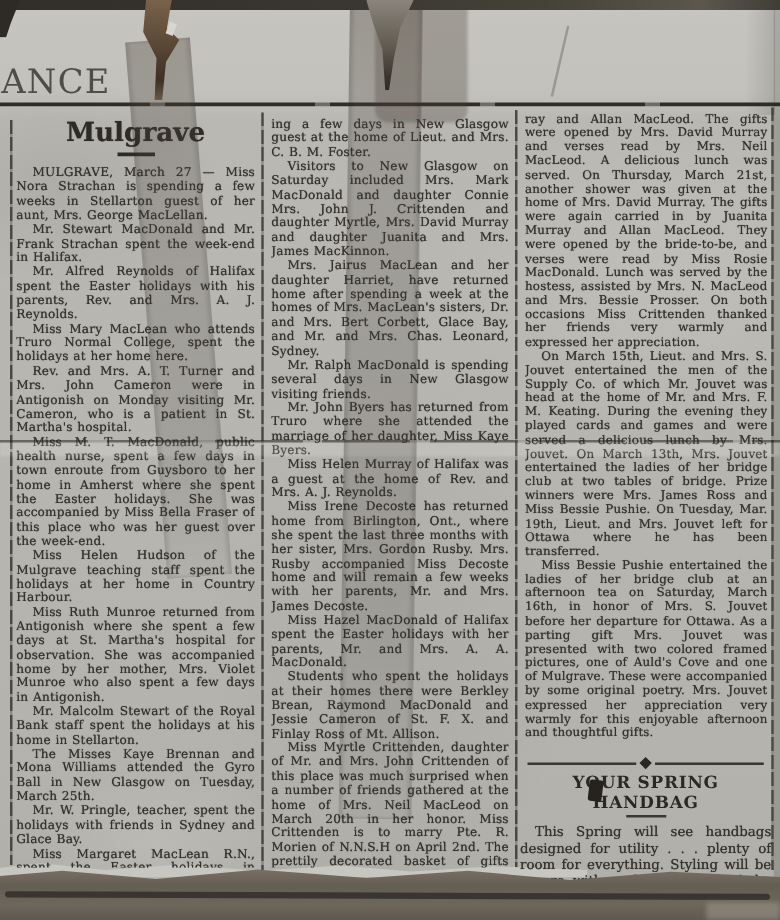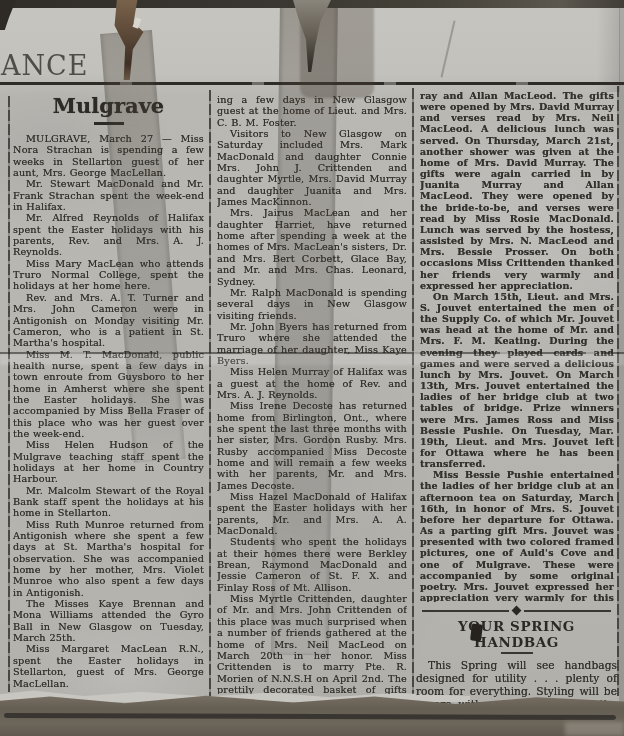--- a/index.html
+++ b/index.html
@@ -37,21 +37,21 @@
     background:rgba(60,56,50,.3);transform:rotate(13deg);}
 
   .col{position:absolute;z-index:3;overflow:hidden;color:#35322d;}
   .col p{margin:0;font-size:9.7px;line-height:11.35px;text-align:justify;
     letter-spacing:.15px;word-spacing:.5px;text-indent:13px;
     text-shadow:0 0 .6px rgba(52,49,44,.85);}
   .col p.noindent{text-indent:0;}
   .col1{left:13px;top:92px;width:191px;height:602px;}
   .col2{left:217px;top:94px;width:190px;height:600px;}
   .col3{left:420px;top:90px;width:194px;height:512px;}
-  .col3 p{font-size:9.5px;line-height:11.15px;font-weight:bold;}
+  .col3 p{font-size:9.5px;line-height:11.15px;}
   .headline{margin:1px 0 0;text-align:center;font-size:21px;font-weight:bold;color:#2e2b27;
     text-shadow:0 0 .7px rgba(46,43,39,.8);}
   .headline-underline{width:30px;height:3px;background:#2e2b27;margin:4px auto 8px;}
 
   .subsection{position:absolute;left:416px;top:601px;width:201px;z-index:3;color:#2f2c28;}
   .deco{display:flex;align-items:center;gap:4px;margin:6px 6px 4px;}
   .deco::before,.deco::after{content:"";flex:1;height:2px;background:#3a3732;}
   .diamond{width:7px;height:7px;background:#2b2823;transform:rotate(45deg);flex:none;}
   .subheading{margin:2px 0 0;text-align:center;font-size:13.5px;font-weight:bold;
     letter-spacing:.6px;color:#2c2925;}
@@ -118,23 +118,24 @@
   <div class="col col1">
     <h1 class="headline">Mulgrave</h1>
     <div class="headline-underline"></div>
     <p>MULGRAVE, March 27 — Miss Nora Strachan is spending a few weeks in Stellarton guest of her aunt, Mrs. George MacLellan.</p>
     <p>Mr. Stewart MacDonald and Mr. Frank Strachan spent the week-end in Halifax.</p>
     <p>Mr. Alfred Reynolds of Halifax spent the Easter holidays with his parents, Rev. and Mrs. A. J. Reynolds.</p>
     <p>Miss Mary MacLean who attends Truro Normal College, spent the holidays at her home here.</p>
     <p>Rev. and Mrs. A. T. Turner and Mrs. John Cameron were in Antigonish on Monday visiting Mr. Cameron, who is a patient in St. Martha's hospital.</p>
     <p>Miss M. T. MacDonald, public health nurse, spent a few days in town enroute from Guysboro to her home in Amherst where she spent the Easter holidays. She was accompanied by Miss Bella Fraser of this place who was her guest over the week-end.</p>
     <p>Miss Helen Hudson of the Mulgrave teaching staff spent the holidays at her home in Country Harbour.</p>
+    <p>Miss Ruth Munroe returned from Antigonish where she spent a few days at St. Martha's hospital for observation. She was accompanied home by her mother, Mrs. Violet Munroe who also spent a few days in Antigonish.</p>
     <p>Mr. Malcolm Stewart of the Royal Bank staff spent the holidays at his home in Stellarton.</p>
-    <p>Miss Ruth Munroe returned from Antigonish where she spent a few days at St. Martha's hospital for observation. She was accompanied home by her mother, Mrs. Violet Munroe who also spent a few days in Antigonish.</p>
     <p>The Misses Kaye Brennan and Mona Williams attended the Gyro Ball in New Glasgow on Tuesday, March 25th.</p>
+    <p>Mr. W. Pringle, teacher, spent the holidays with friends in Sydney and Glace Bay.</p>
     <p>Miss Margaret MacLean R.N., spent the Easter holidays in Stellarton, guest of Mrs. George MacLellan.</p>
 
   </div>
 
   <div class="col col2">
     <p class="noindent">ing a few days in New Glasgow guest at the home of Lieut. and Mrs. C. B. M. Foster.</p>
     <p>Visitors to New Glasgow on Saturday included Mrs. Mark MacDonald and daughter Connie Mrs. John J. Crittenden and daughter Myrtle, Mrs. David Murray and daughter Juanita and Mrs. James MacKinnon.</p>
     <p>Mrs. Jairus MacLean and her daughter Harriet, have returned home after spending a week at the homes of Mrs. MacLean's sisters, Dr. and Mrs. Bert Corbett, Glace Bay, and Mr. and Mrs. Chas. Leonard, Sydney.</p>
     <p>Mr. Ralph MacDonald is spending several days in New Glasgow visiting friends.</p>
     <p>Mr. John Byers has returned from Truro where she attended the marriage of her daughter, Miss Kaye Byers.</p>

